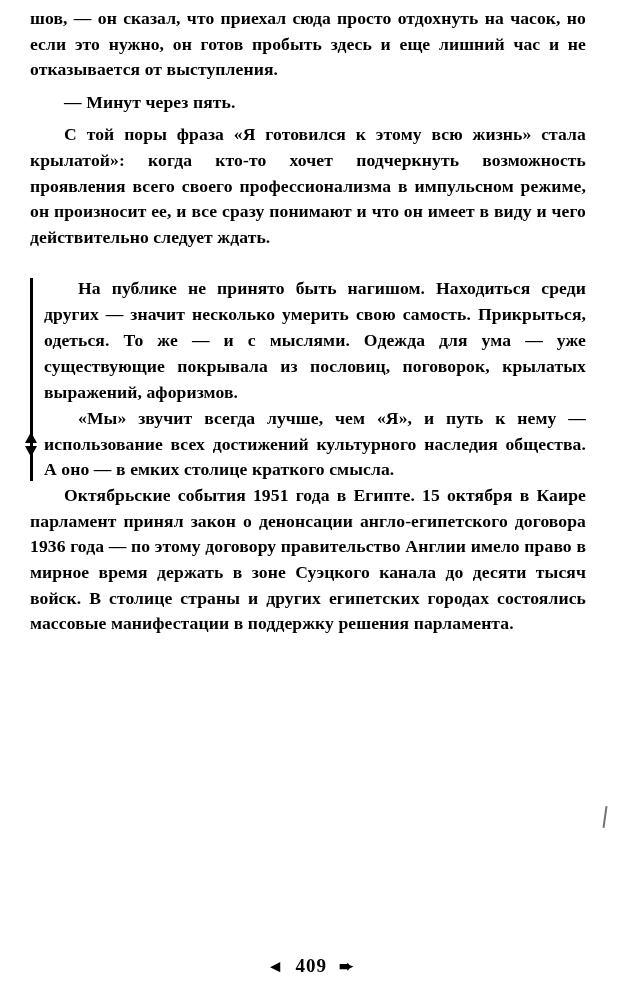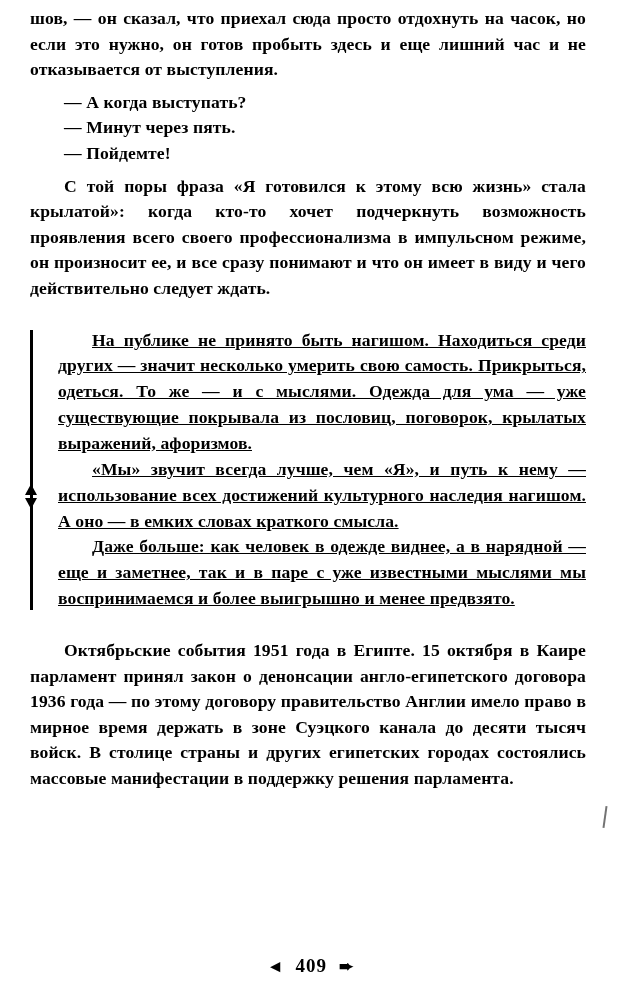--- a/index.html
+++ b/index.html
@@ -37,24 +37,22 @@
     text-indent: 0;
   }
   .dash-line {
     text-indent: 34px;
   }
   .gap-sm { height: 7px; }
 
   
   .marked {
     position: relative;
-    padding-left: 28px;
+    padding-left: 14px;
     margin-top: 26px;
-    margin-bottom: 26px;
-    text-decoration: underline;
   }
   .marked .bar {
     position: absolute;
     left: 0px;
     top: 2px;
     bottom: 2px;
     width: 3px;
     background: #000;
   }
   .marked .arrow {
@@ -112,33 +110,30 @@
     transform: rotate(8deg);
   }
 </style>
 </head>
 <body>
 
 <div class="page">
 
   <p class="noindent">шов, — он сказал, что приехал сюда просто отдохнуть на часок, но если это нужно, он готов пробыть здесь и еще лишний час и не отказывается от выступления.</p>
   <div class="gap-sm"></div>
-  <p class="dash-line">— А когда выступать?</p>
   <p class="dash-line">— Минут через пять.</p>
-  <p class="dash-line">— Пойдемте!</p>
   <div class="gap-sm"></div>
   <p class="indent-lg">С той поры фраза «Я готовился к этому всю жизнь» стала крылатой»: когда кто-то хочет подчеркнуть возможность проявления всего своего профессионализма в импульсном режиме, он произносит ее, и все сразу понимают и что он имеет в виду и чего действительно следует ждать.</p>
 
   <div class="marked">
     <div class="bar"></div>
     <div class="arrow"></div>
     <div class="arrow2"></div>
     <p class="indent-lg">На публике не принято быть нагишом. Находиться среди других — значит несколько умерить свою самость. Прикрыться, одеться. То же — и с мыслями. Одежда для ума — уже существующие покрывала из пословиц, поговорок, крылатых выражений, афоризмов.</p>
-    <p class="indent-lg">«Мы» звучит всегда лучше, чем «Я», и путь к нему — использование всех достижений культурного наследия нагишом. А оно — в емких словах краткого смысла.</p>
-    <p class="indent-lg">Даже больше: как человек в одежде виднее, а в нарядной — еще и заметнее, так и в паре с уже известными мыслями мы воспринимаемся и более выигрышно и менее предвзято.</p>
+    <p class="indent-lg">«Мы» звучит всегда лучше, чем «Я», и путь к нему — использование всех достижений культурного наследия общества. А оно — в емких столице краткого смысла.</p>
   </div>
 
   <p class="indent-lg">Октябрьские события 1951 года в Египте. 15 октября в Каире парламент принял закон о денонсации англо-египетского договора 1936 года — по этому договору правительство Англии имело право в мирное время держать в зоне Суэцкого канала до десяти тысяч войск. В столице страны и других египетских городах состоялись массовые манифестации в поддержку решения парламента.</p>
 
   <div class="edge-mark"></div>
 
   <div class="footer">
     <span class="nav">◄</span>
     <span class="page-num">409</span>
     <span class="nav">➨</span>

